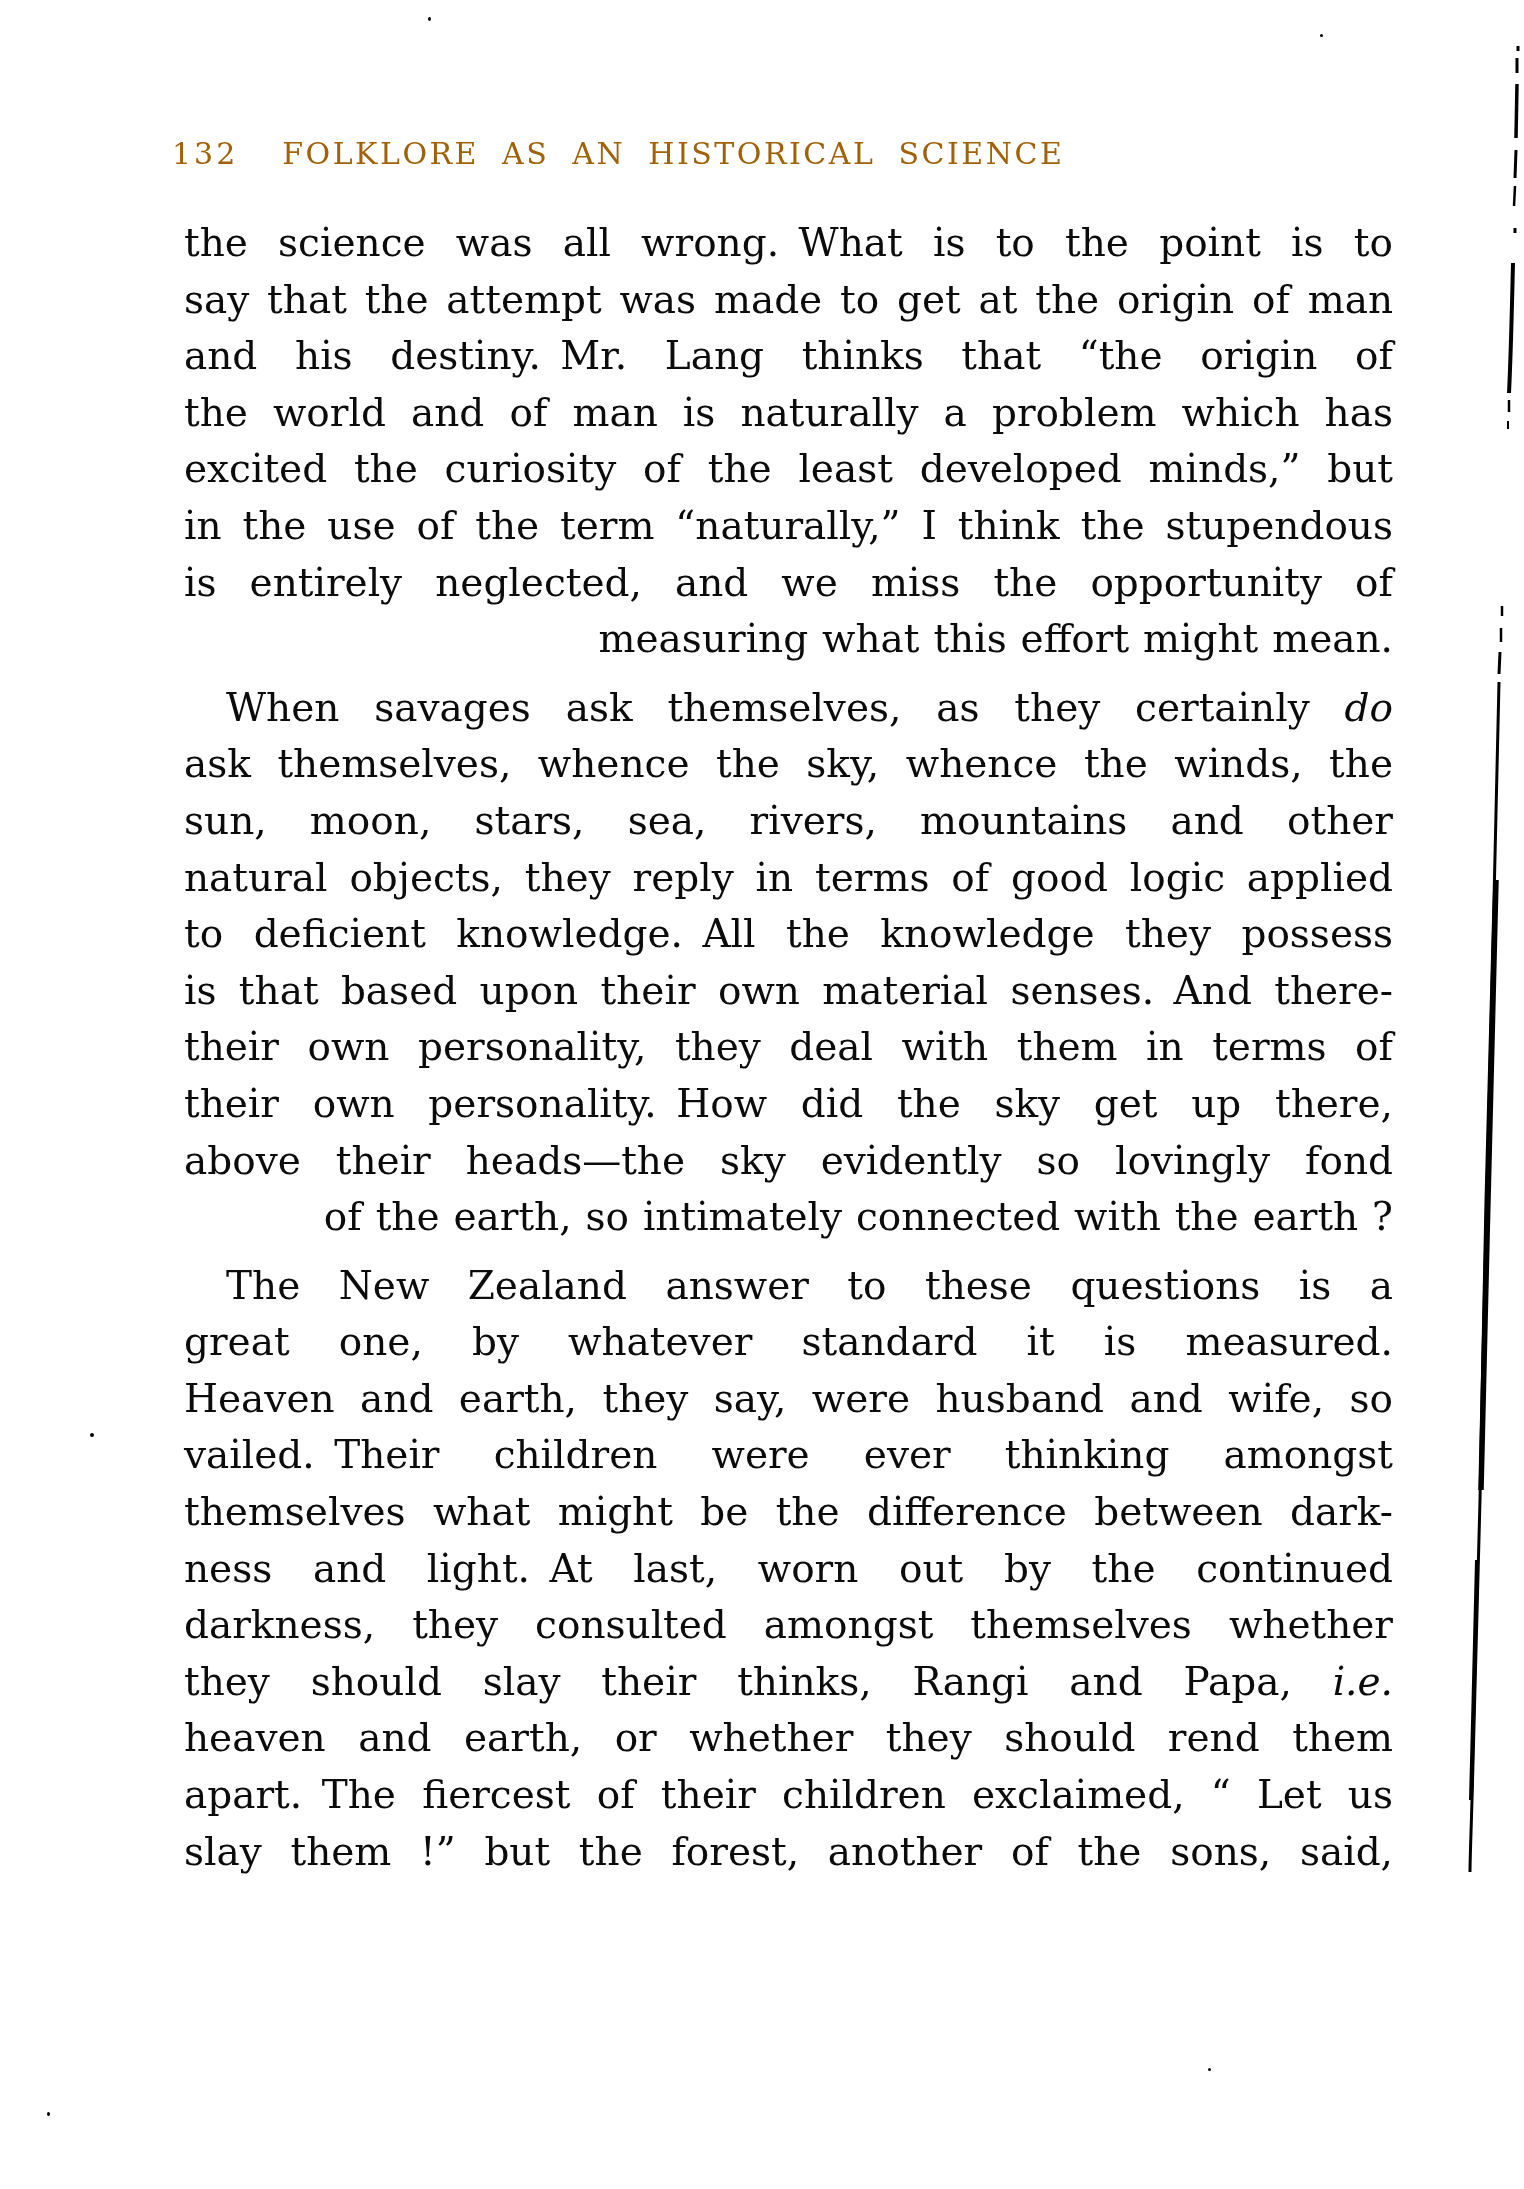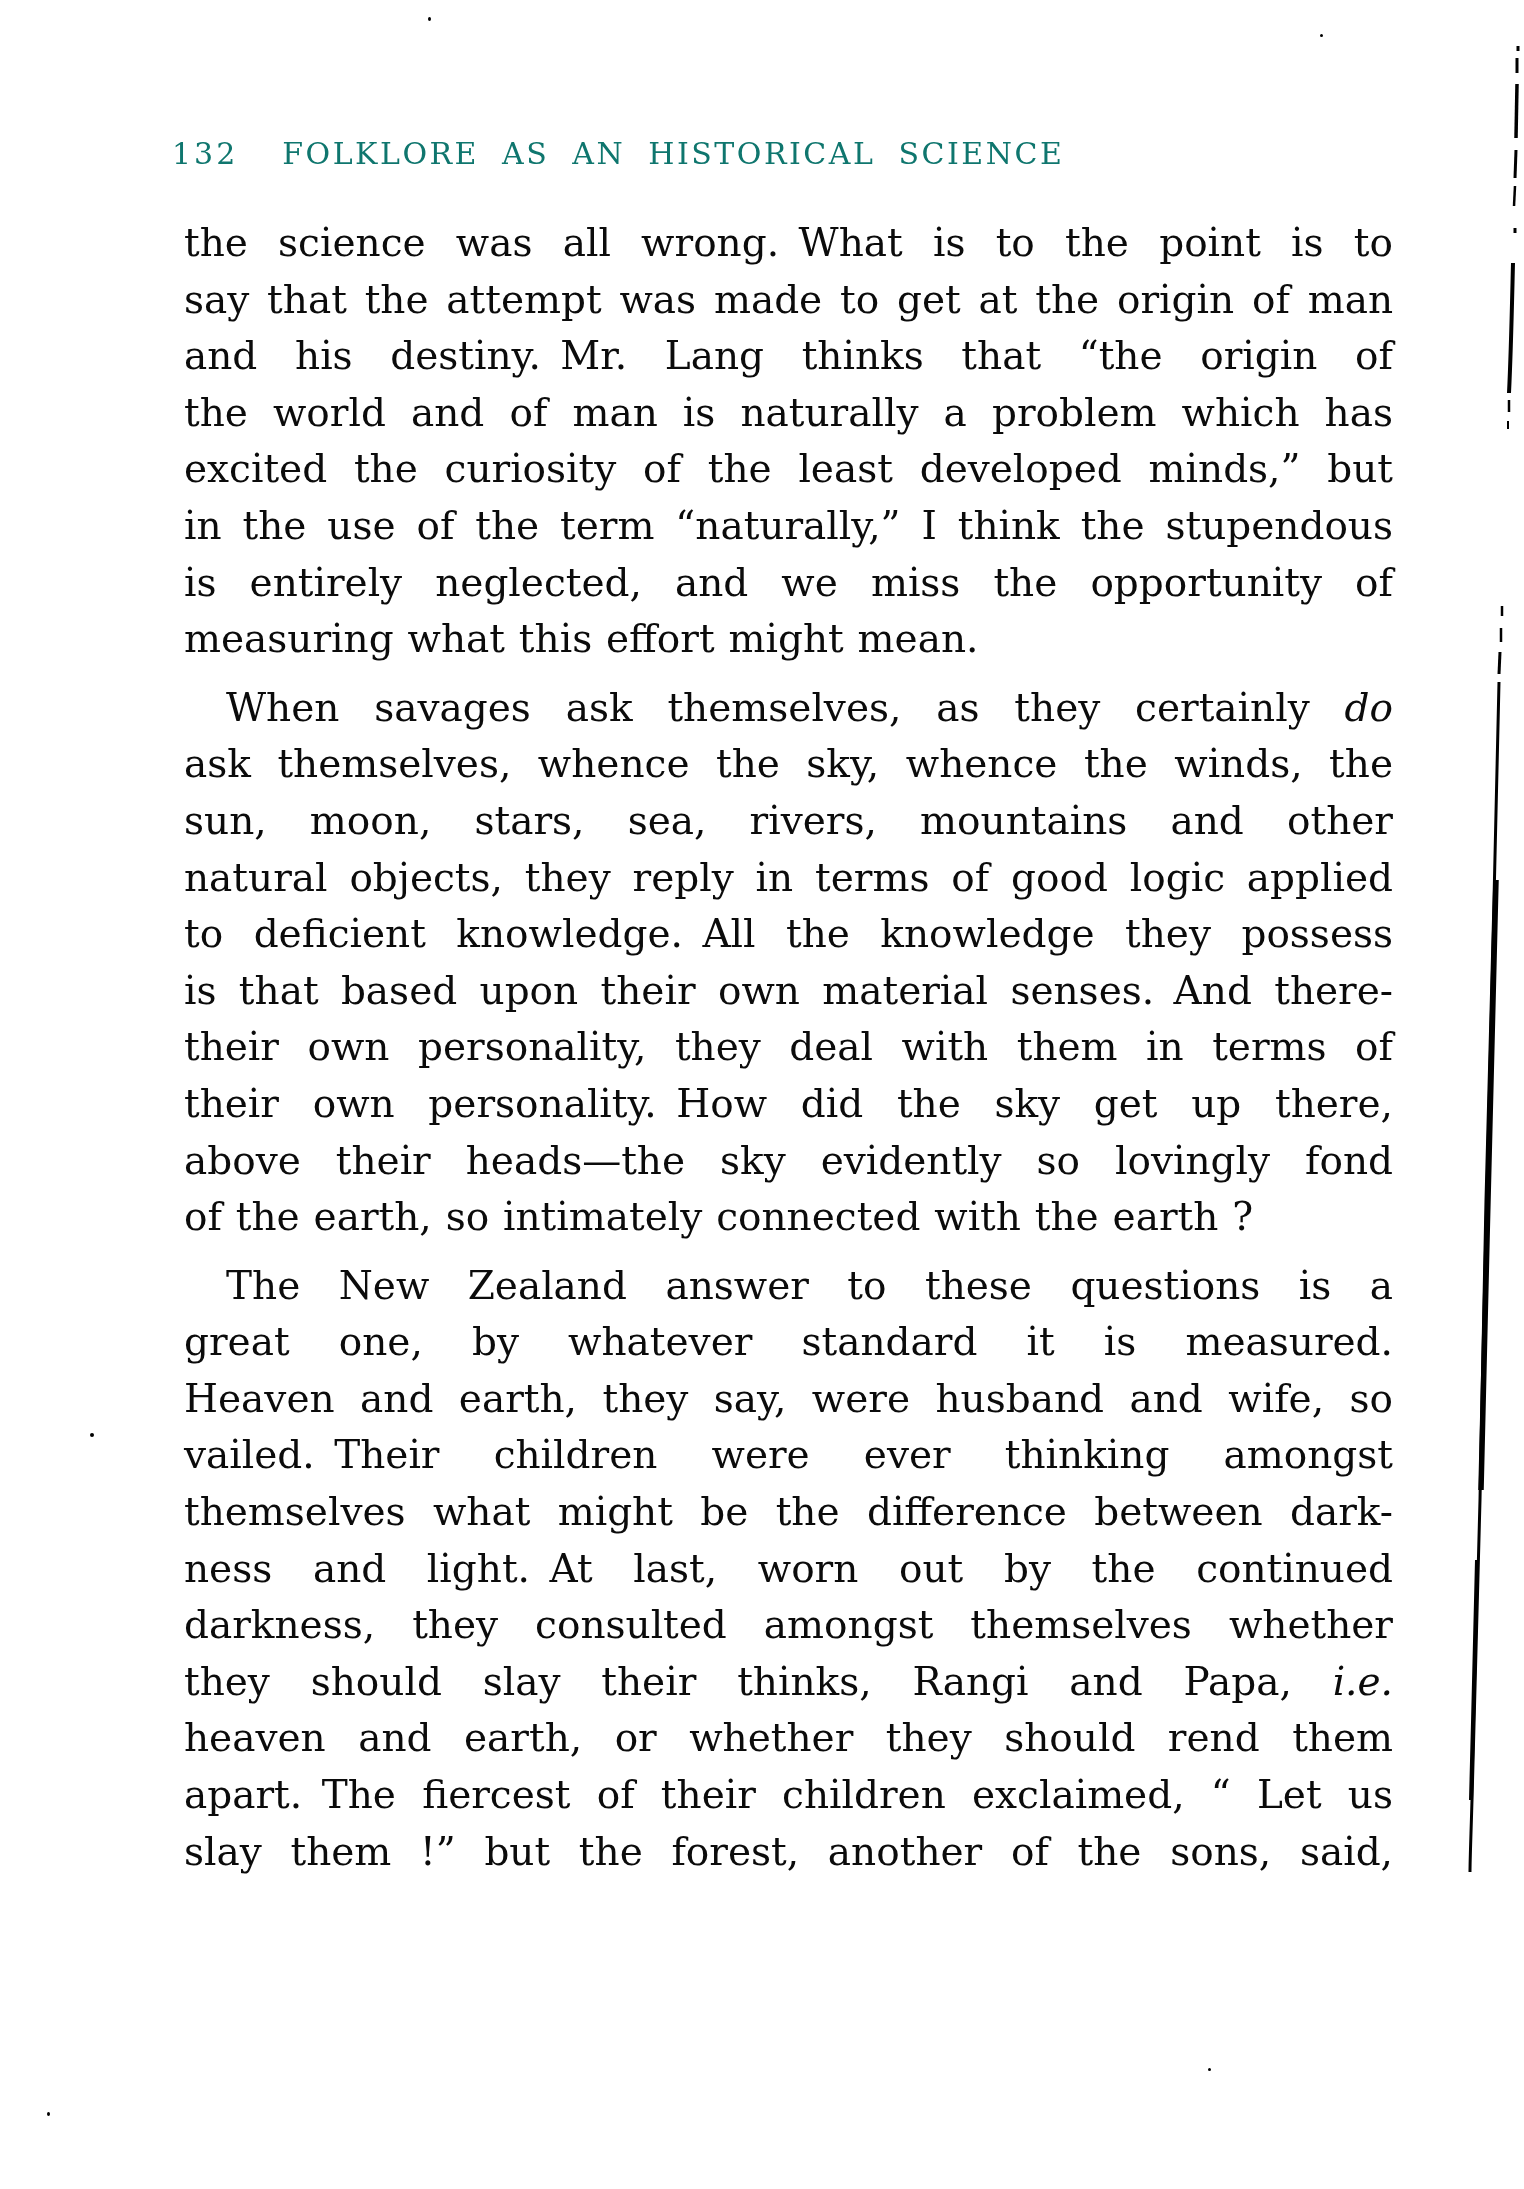--- a/index.html
+++ b/index.html
@@ -14,21 +14,21 @@
     background: #ffffff;
     overflow: hidden;
     font-family: "DejaVu Serif", "Liberation Serif", serif;
     color: #0b0b0b;
   }
   #running-header {
     position: absolute;
     left: 172px;
     top: 136px;
     white-space: nowrap;
-    color: #0f766e;
+    color: #a16207;
   }
   #page-number {
     font-size: 30px;
     letter-spacing: 3px;
     margin-right: 44px;
   }
   #header-title {
     font-size: 30px;
     letter-spacing: 2.5px;
     word-spacing: 11px;
@@ -40,21 +40,21 @@
     width: 1233px;
   }
   .para {
     margin: 12px;
   }
   .line {
     font-size: 39px;
     line-height: 56.6px;
     white-space: normal;
     word-spacing: 1.5px;
-    text-align: left;
+    text-align: right;
   }
   .line.j {
     text-align: justify;
     text-align-last: justify;
   }
   .line.indent {
     text-indent: 42px;
   }
   .line i {
     font-style: italic;

